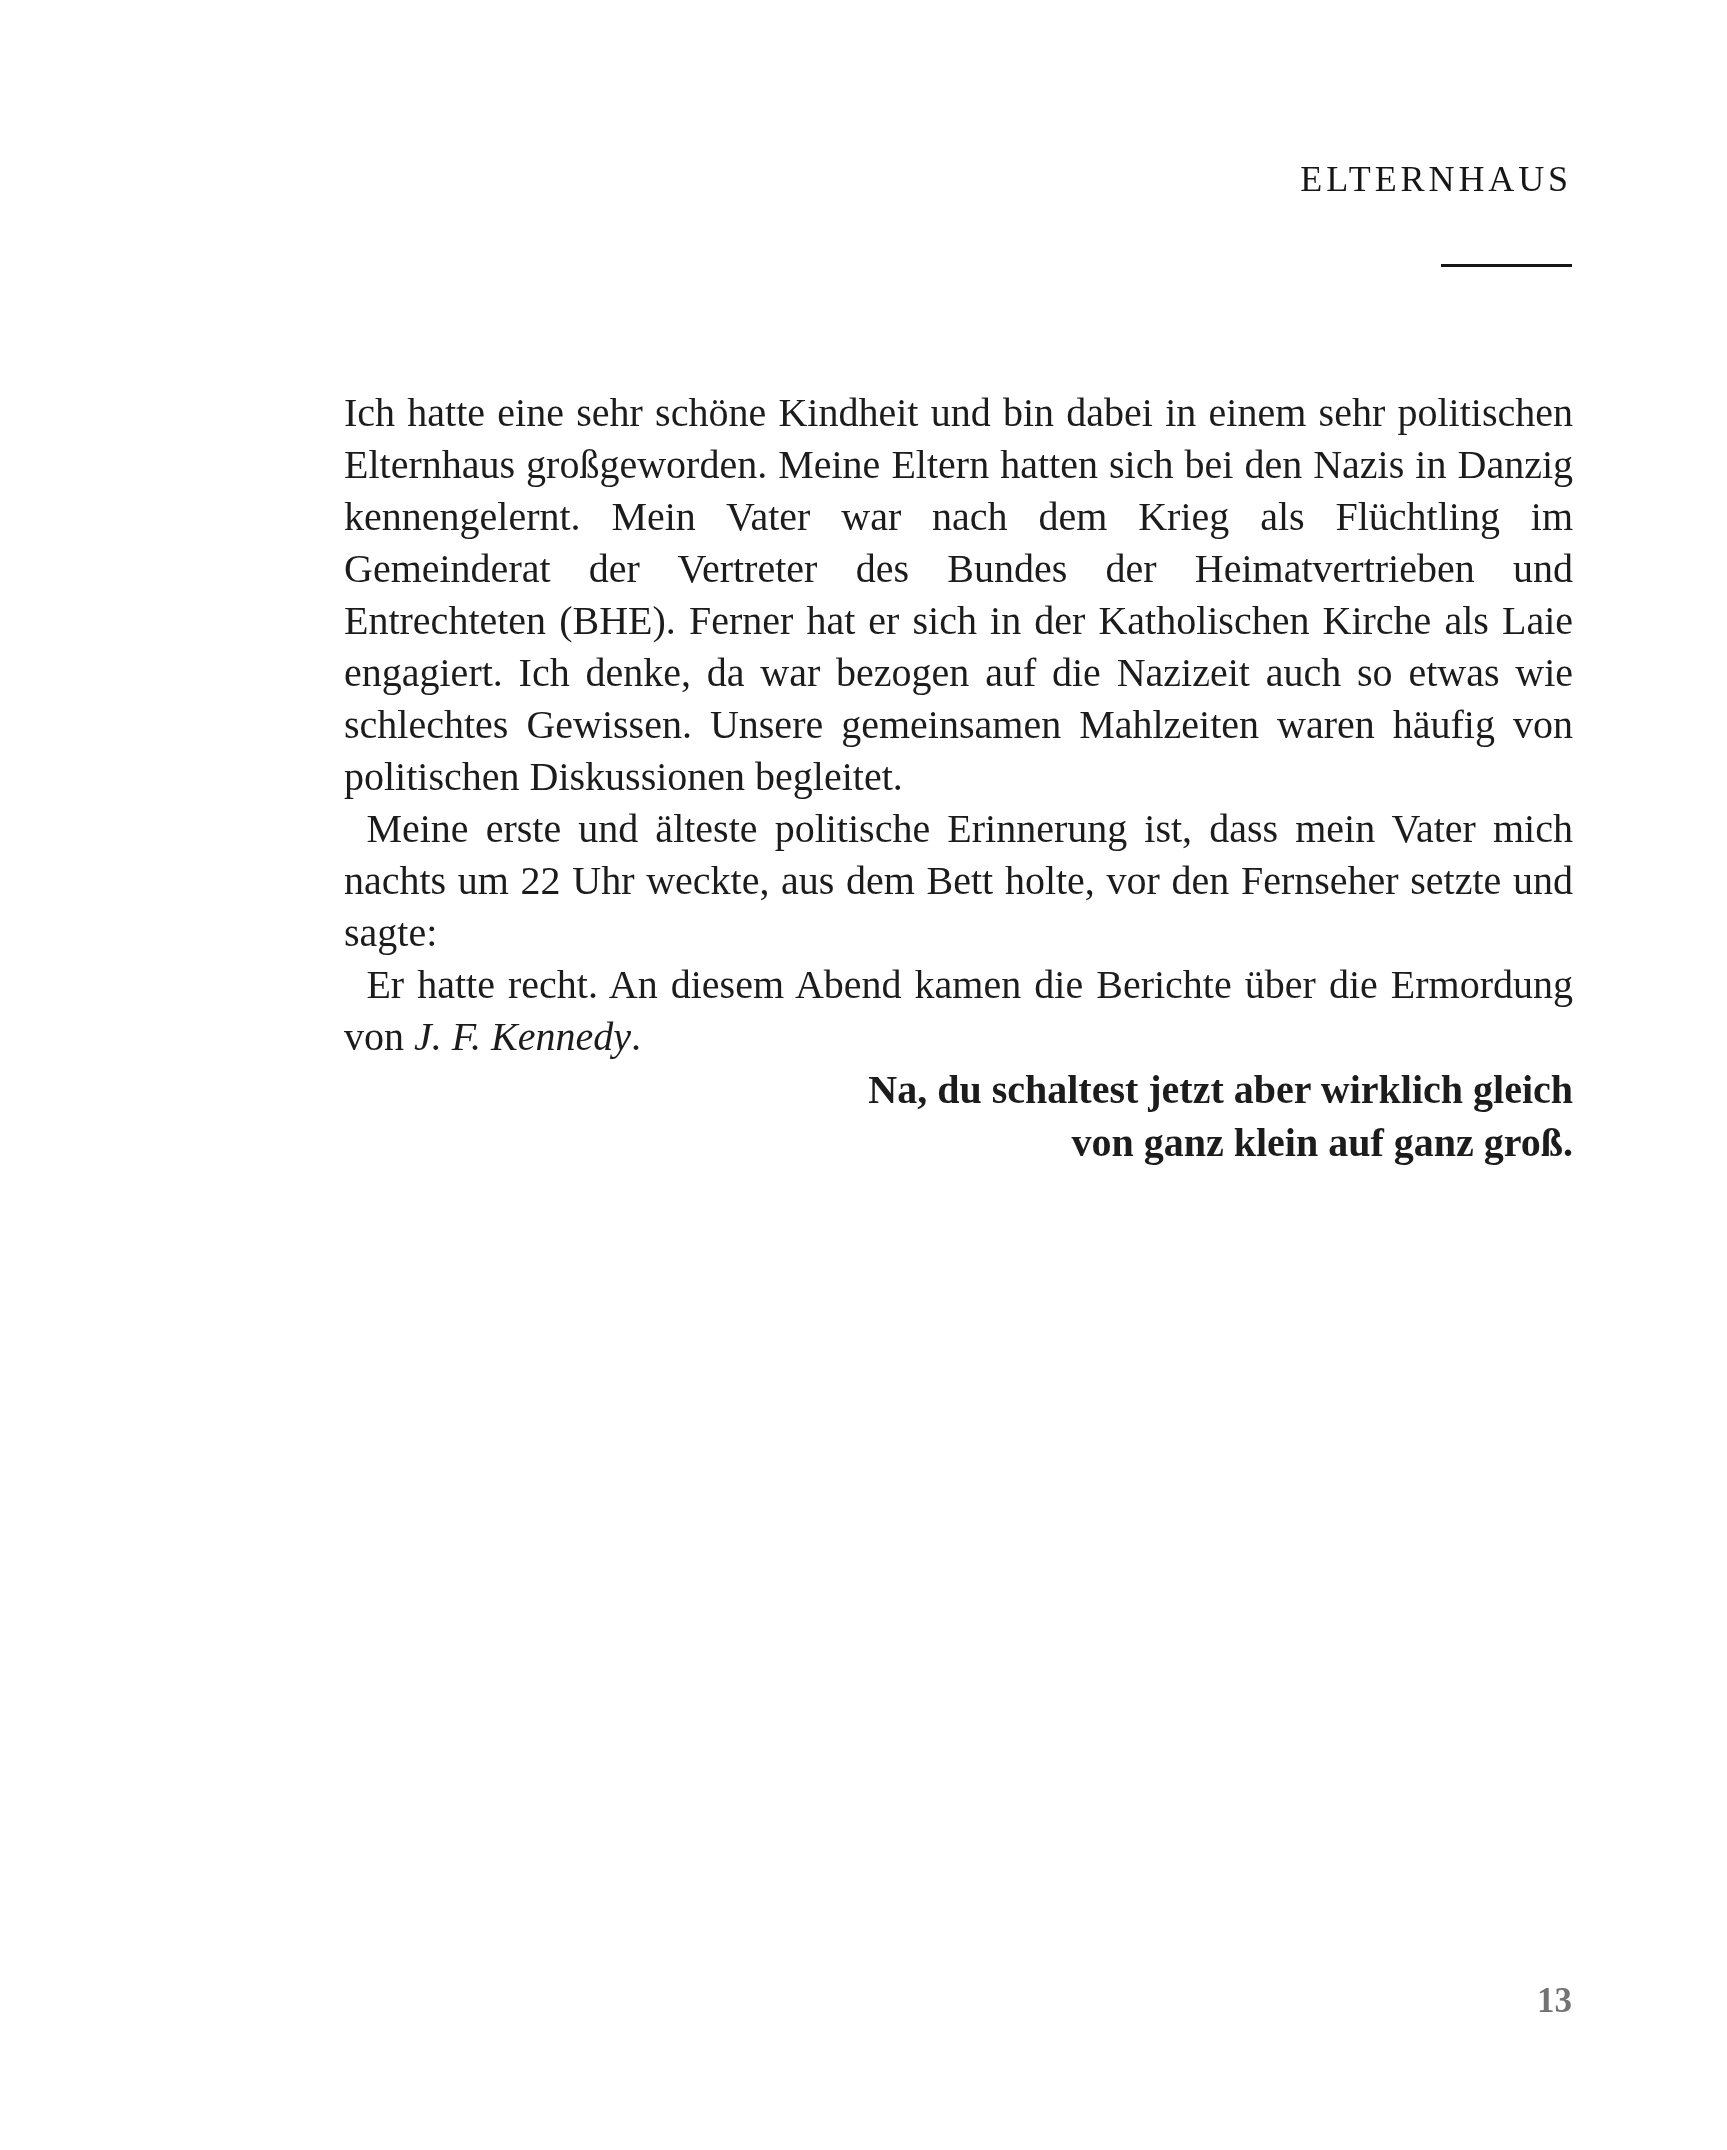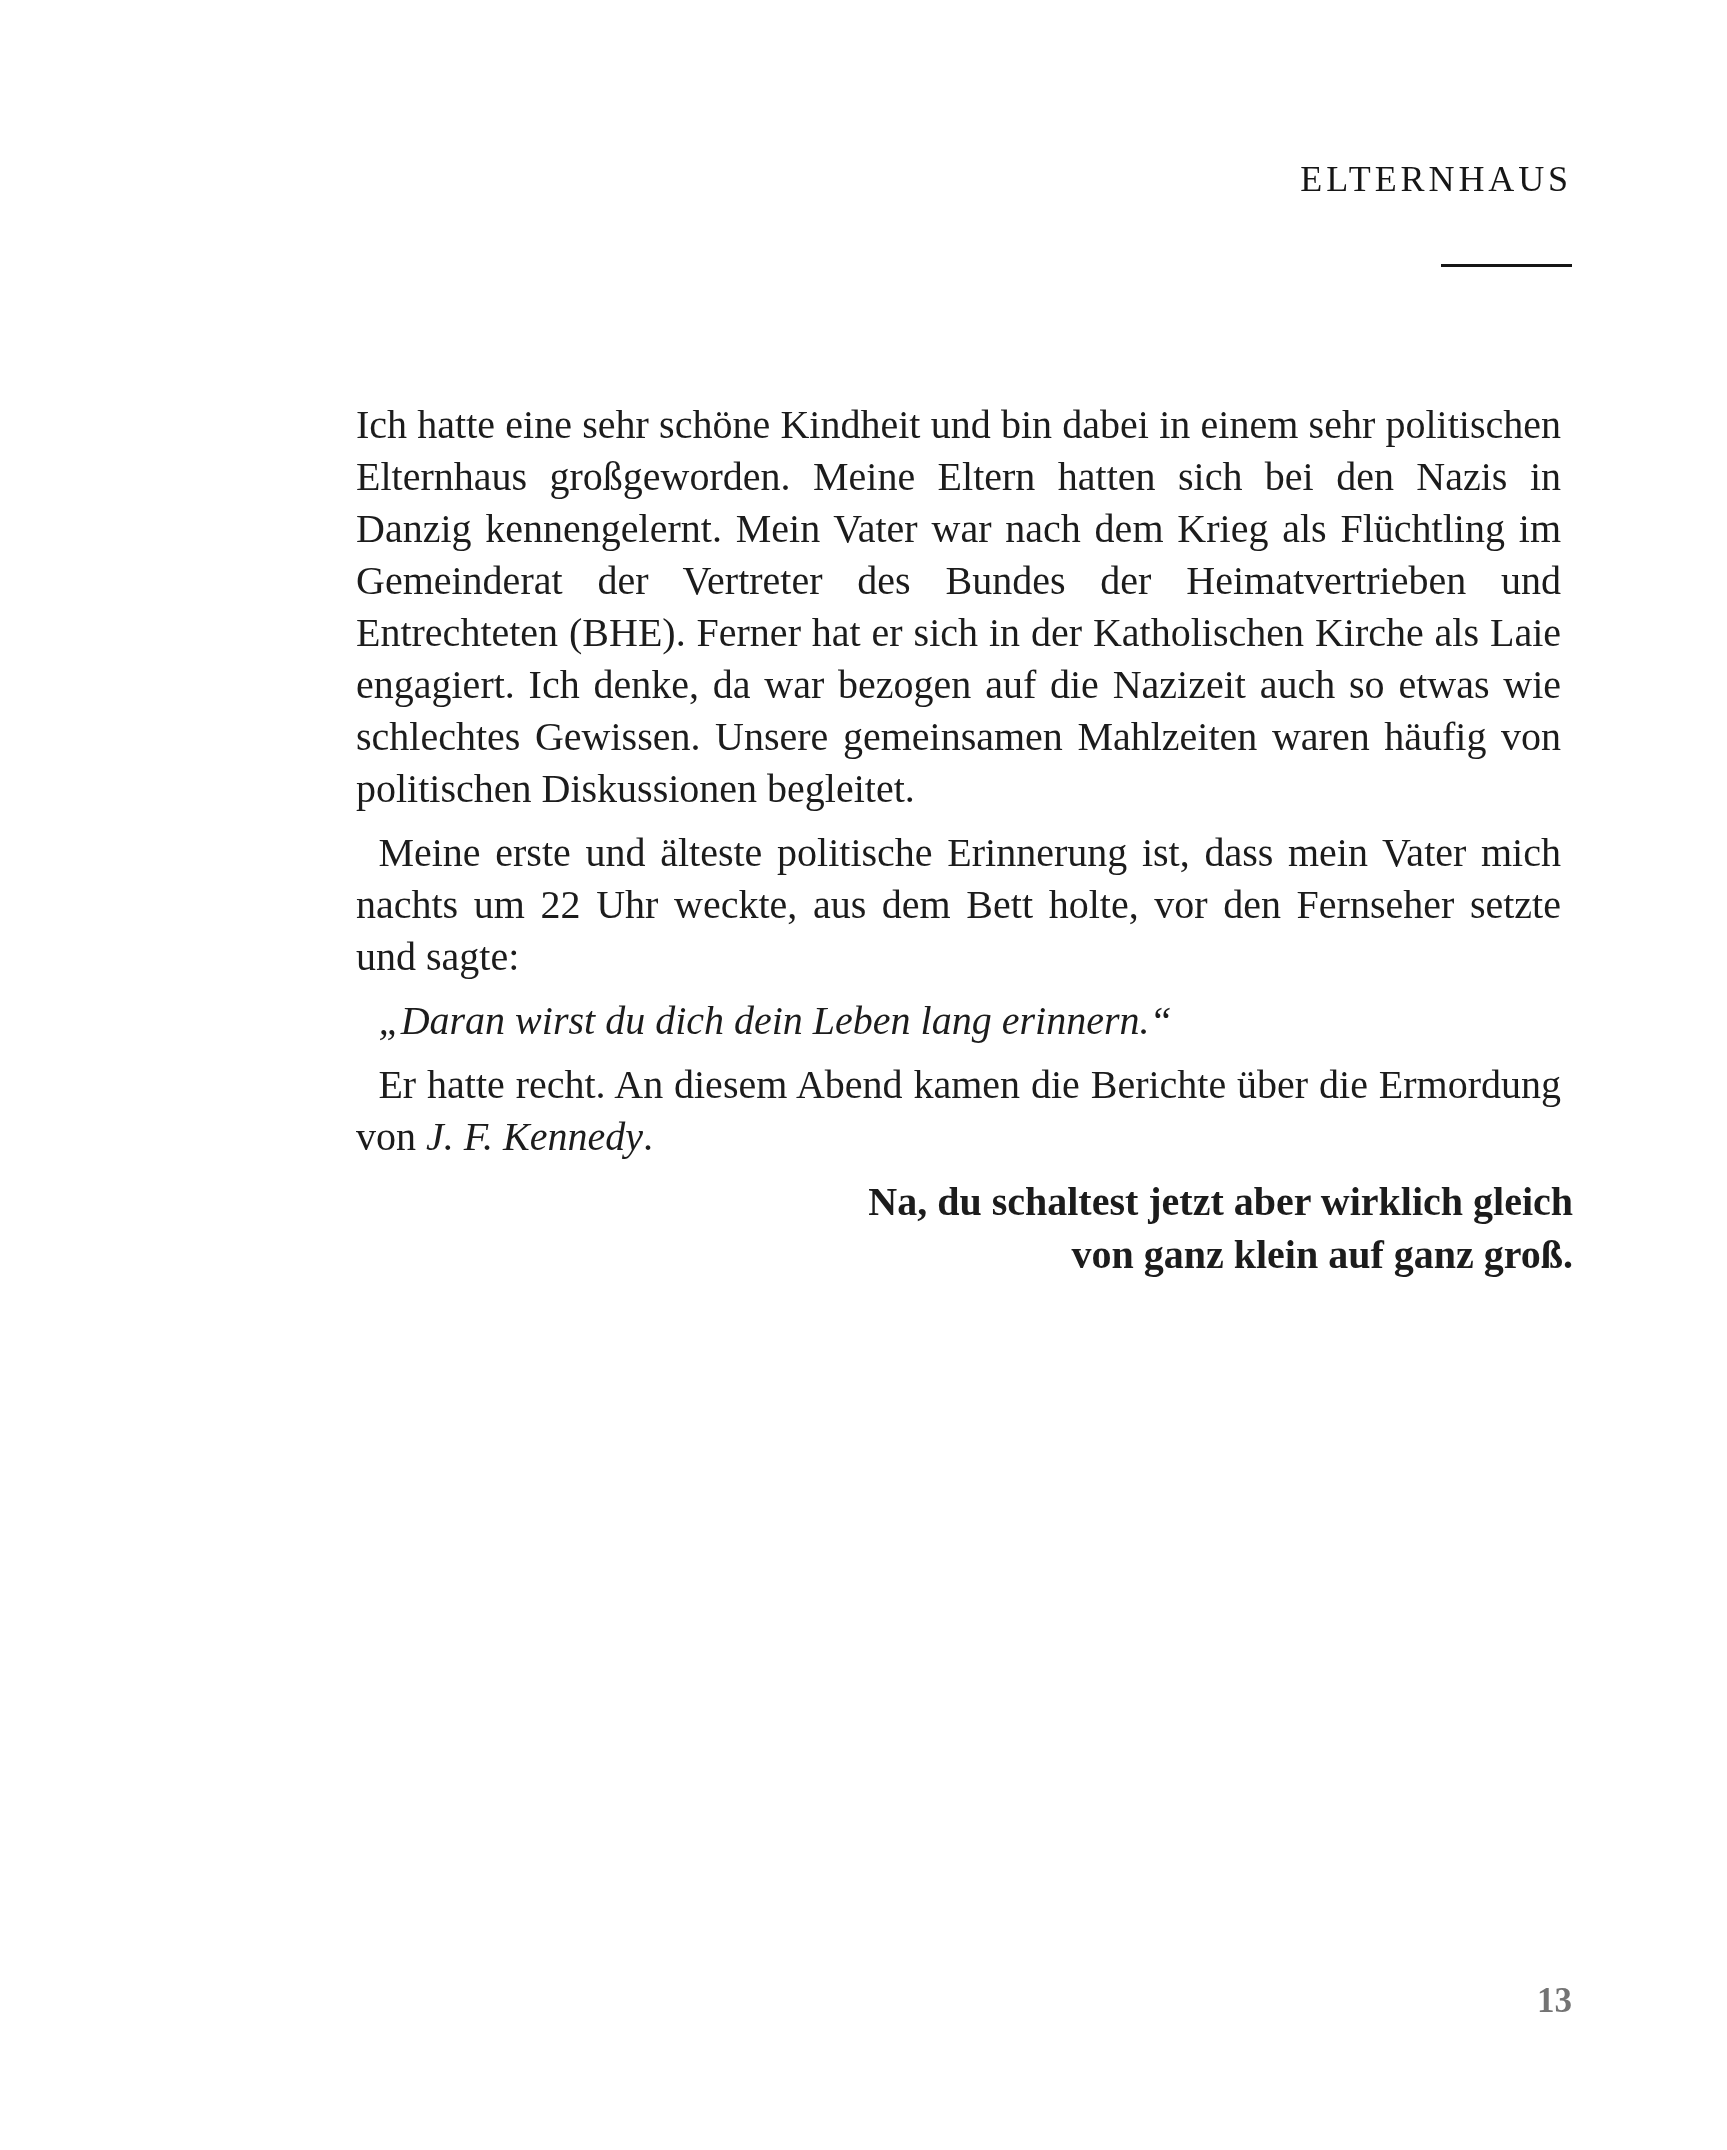--- a/index.html
+++ b/index.html
@@ -36,21 +36,21 @@
   .text-block {
     position: absolute;
     top: 387px;
     left: 344px;
     width: 1229px;
     font-size: 40px;
     line-height: 52px;
     text-align: justify;
   }
   .text-block p {
-    margin: 12px;
+    margin: 0;
     text-indent: 22.4px;
   }
   .text-block p.no-indent {
     text-indent: 0;
   }
   .italic {
     font-style: italic;
   }
   .closing {
     text-align: right;
@@ -73,21 +73,20 @@
 <div class="running-head">ELTERNHAUS</div>
 
 <div class="header-rule"></div>
 
 <main class="text-block">
 
   <p class="no-indent">Ich hatte eine sehr schöne Kindheit und bin dabei in einem sehr politischen Elternhaus großgeworden. Meine Eltern hatten sich bei den Nazis in Danzig kennengelernt. Mein Vater war nach dem Krieg als Flüchtling im Gemeinderat der Vertreter des Bundes der Heimatvertrieben und Entrechteten (BHE). Ferner hat er sich in der Katholischen Kirche als Laie engagiert. Ich denke, da war bezogen auf die Nazizeit auch so etwas wie schlechtes Gewissen. Unsere gemeinsamen Mahlzeiten waren häufig von politischen Diskussionen begleitet.</p>
 
   <p>Meine erste und älteste politische Erinnerung ist, dass mein Vater mich nachts um 22 Uhr weckte, aus dem Bett holte, vor den Fernseher setzte und sagte:</p>
 
-  <p class="italic">„Daran wirst du dich dein Leben lang erinnern.“</p>
 
   <p><span>Er hatte recht. An diesem Abend kamen die Berichte über die Ermordung von </span><span class="italic">J. F. Kennedy</span><span>.</span></p>
 
 
 
 
   <div class="closing">
     <div>Na, du schaltest jetzt aber wirklich gleich</div>
     <div>von ganz klein auf ganz groß.</div>
   </div>

